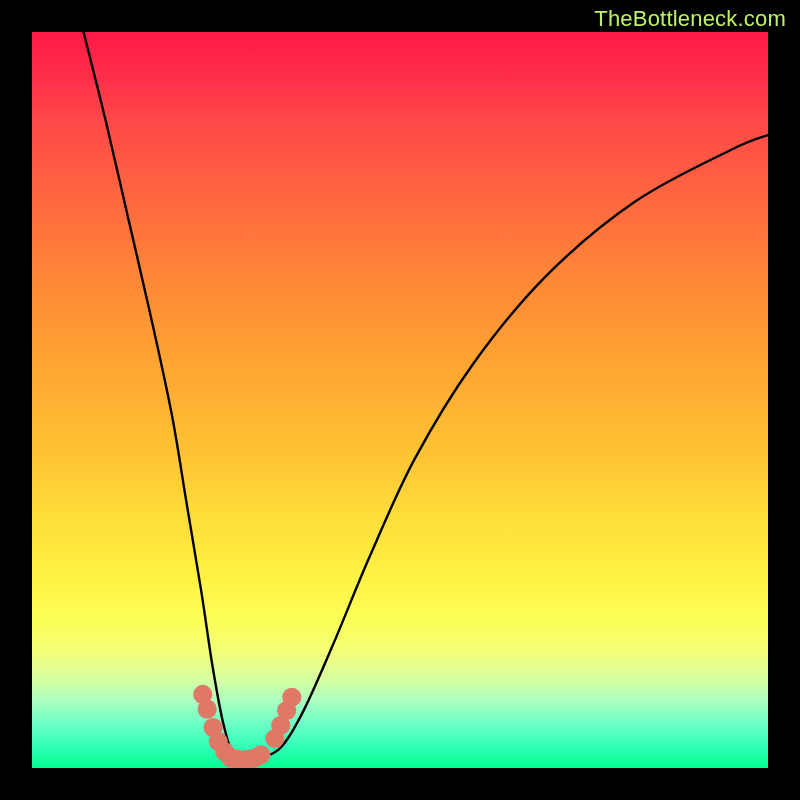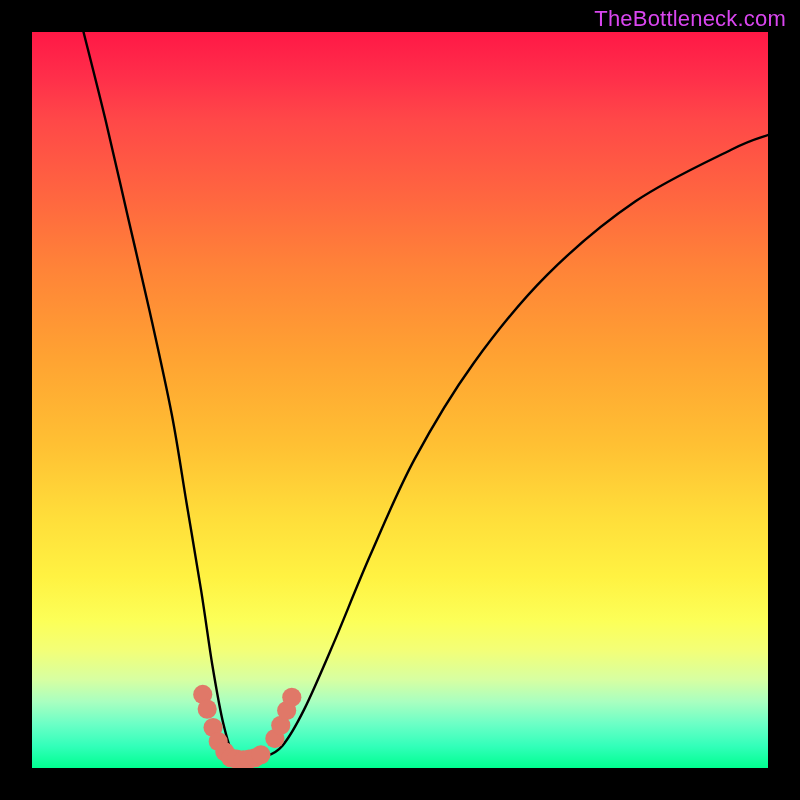--- a/index.html
+++ b/index.html
@@ -41,21 +41,21 @@
       #a9ffc0 91%,
       #6cffc6 94%,
       #33ffba 97%,
       #00ff90 100%
     );
   }
   .watermark {
     position: absolute;
     top: 6px;
     right: 14px;
-    color: #d946ef;
+    color: #bef264;
     font-size: 22px;
     letter-spacing: 0.2px;
     font-weight: 400;
     user-select: none;
   }
   svg.curve {
     position: absolute;
     left: 0;
     top: 0;
     width: 736px;

